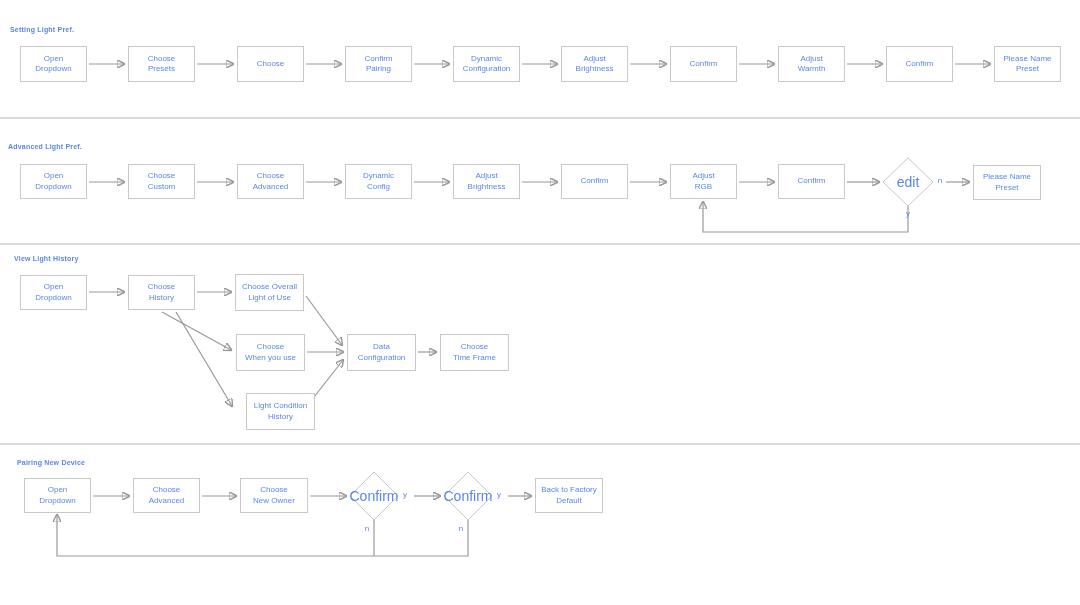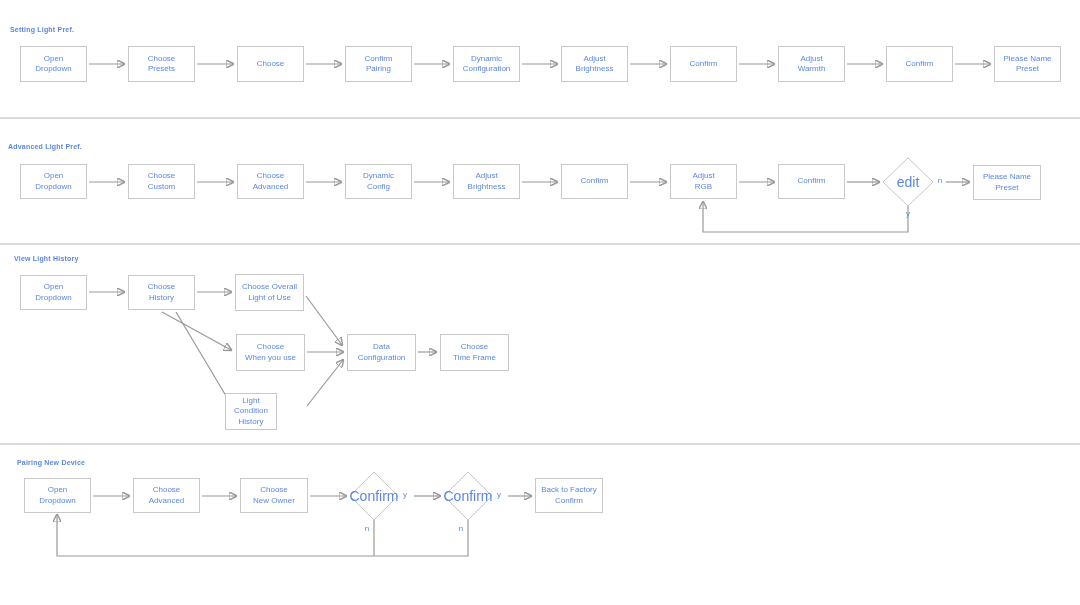--- a/index.html
+++ b/index.html
@@ -125,36 +125,36 @@
 
   <span class="slabel" style="left:14px;top:255px">View Light History</span>
   <div class="node" style="left:20px;top:275px;width:67px;height:35px">Open
 Dropdown</div>
   <div class="node" style="left:128px;top:275px;width:67px;height:35px">Choose
 History</div>
   <div class="node" style="left:235px;top:274px;width:69px;height:37px">Choose Overall
 Light of Use</div>
   <div class="node" style="left:236px;top:334px;width:69px;height:37px">Choose
 When you use</div>
-  <div class="node" style="left:225px;top:393px;width:52px;height:37px">Light Condition
+  <div class="node" style="left:246px;top:393px;width:69px;height:37px">Light Condition
 History</div>
   <div class="node" style="left:347px;top:334px;width:69px;height:37px">Data
 Configuration</div>
   <div class="node" style="left:440px;top:334px;width:69px;height:37px">Choose
 Time Frame</div>
 
   <span class="slabel" style="left:17px;top:459px">Pairing New Device</span>
   <div class="node" style="left:24px;top:478px;width:67px;height:35px">Open
 Dropdown</div>
   <div class="node" style="left:133px;top:478px;width:67px;height:35px">Choose
 Advanced</div>
   <div class="node" style="left:240px;top:478px;width:68px;height:35px">Choose
 New Owner</div>
   <div class="dlabel" style="left:349px;top:484px;width:50px;height:24px">Confirm</div>
   <div class="dlabel" style="left:443px;top:484px;width:50px;height:24px">Confirm</div>
   <div class="node" style="left:535px;top:478px;width:68px;height:35px">Back to Factory
-Confirm</div>
+Default</div>
   <span class="elabel" style="left:398px;top:490px">y</span>
   <span class="elabel" style="left:360px;top:524px">n</span>
   <span class="elabel" style="left:492px;top:490px">y</span>
   <span class="elabel" style="left:454px;top:524px">n</span>
 
 </div>
 
 </body></html>

